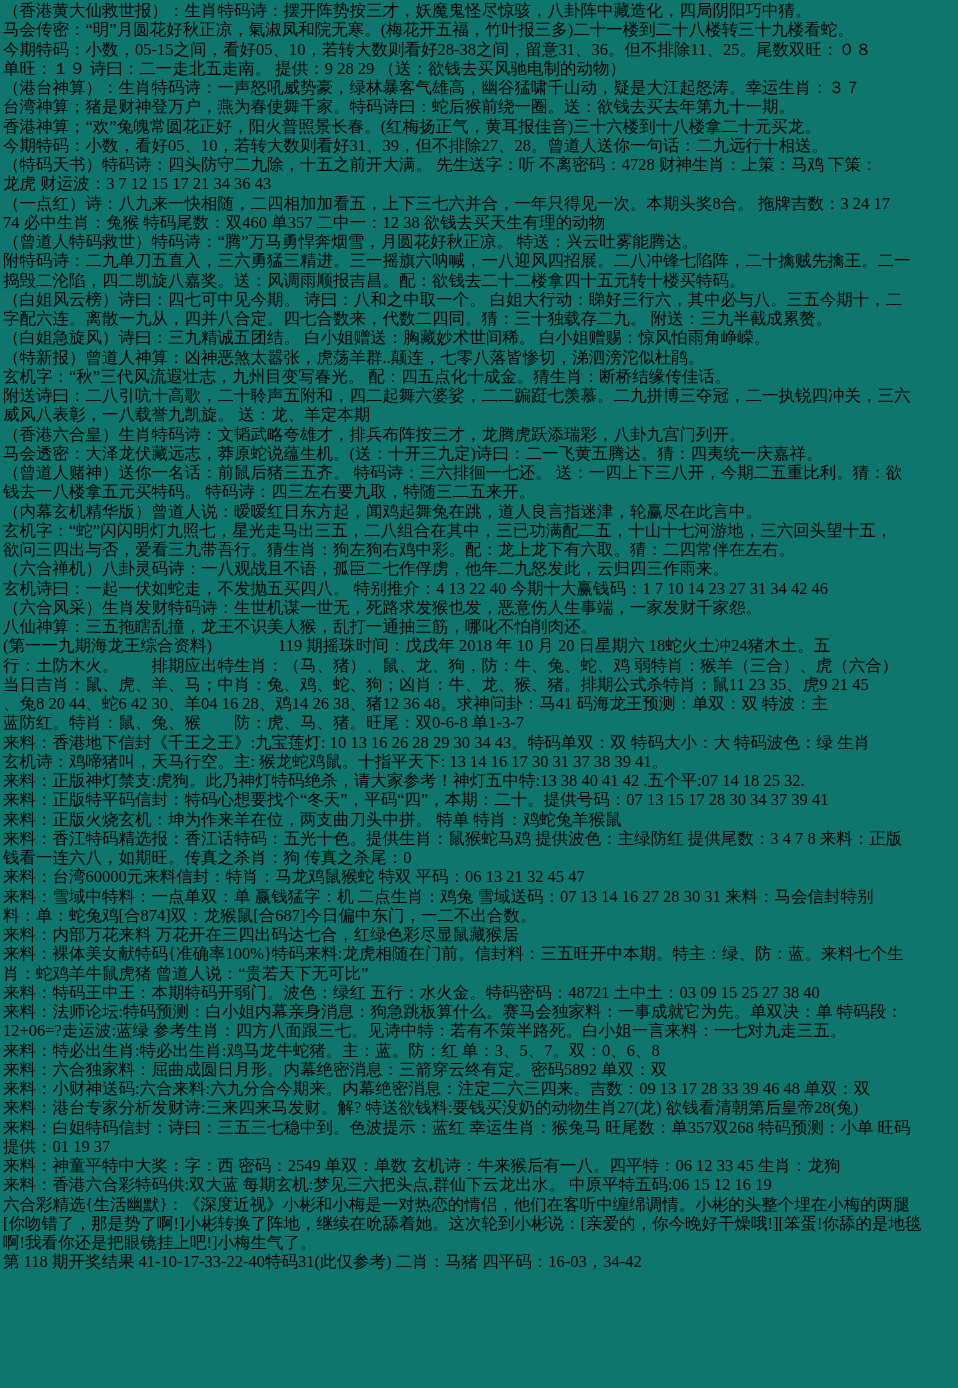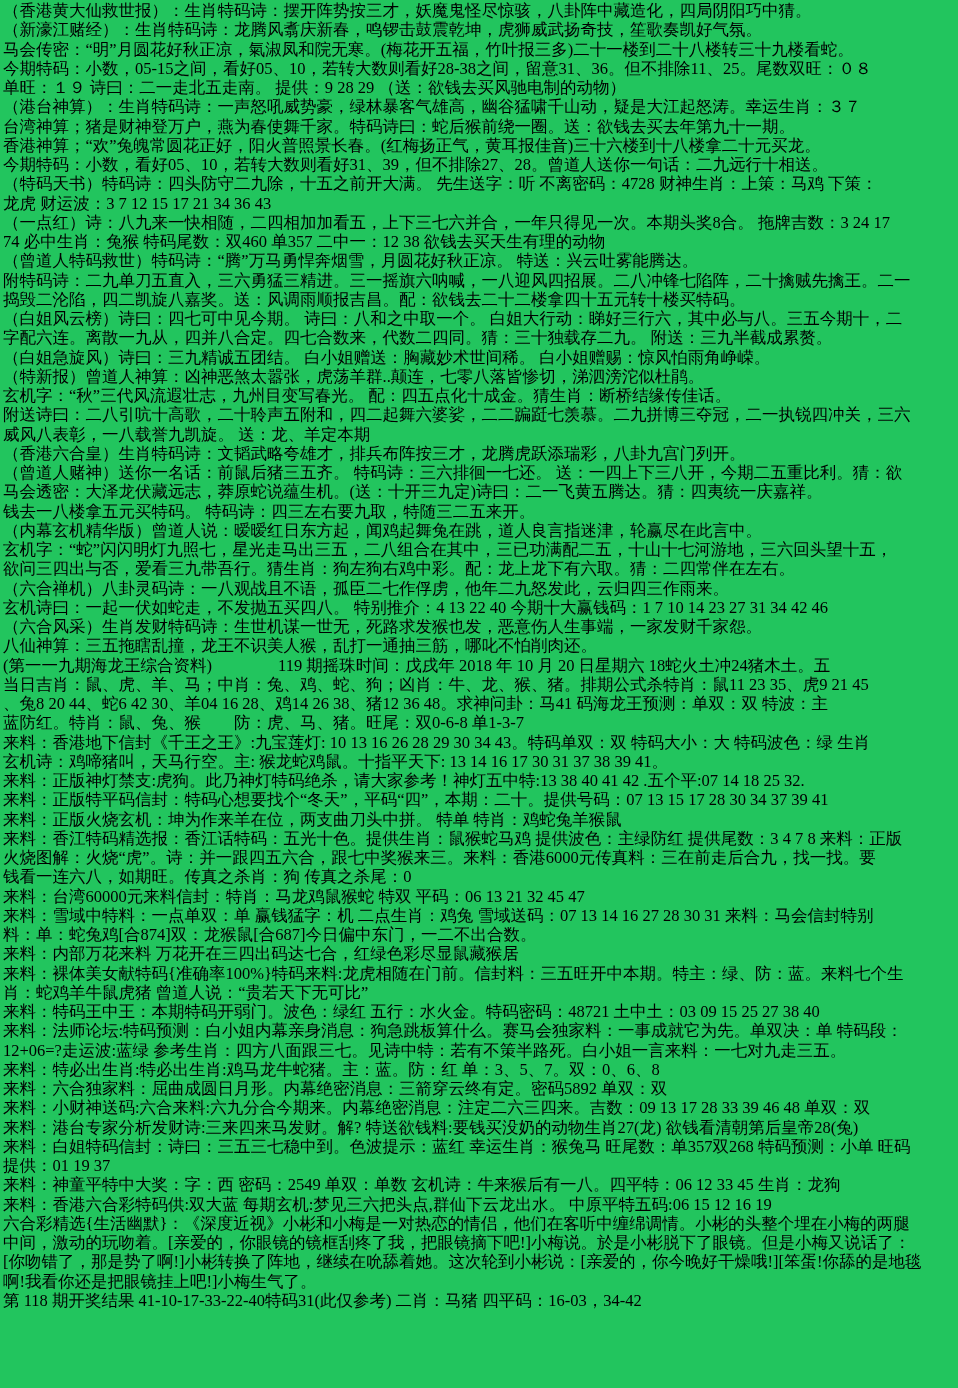--- a/index.html
+++ b/index.html
@@ -4,21 +4,21 @@
 <style>
   html, body {
     margin: 0;
     padding: 0;
     background: #ffffff;
   }
   .page {
     position: relative;
     width: 958px;
     height: 1388px;
-    background: #22c55e;
+    background: #0f766e;
     color: #000000;
     overflow: hidden;
     box-sizing: border-box;
     padding: 1px 3px 0 3px;
   }
   .lines {
     width: 100%;
   }
   .line {
     font-family: "Liberation Serif", "DejaVu Serif", serif;
@@ -30,21 +30,20 @@
     color: #000000;
     font-weight: 500;
   }
 </style>
 </head>
 <body>
 
 <div class="page">
   <div class="lines">
       <div class="line">（香港黄大仙救世报）：生肖特码诗：摆开阵势按三才，妖魔鬼怪尽惊骇，八卦阵中藏造化，四局阴阳巧中猜。</div>
-      <div class="line">（新濠江赌经）：生肖特码诗：龙腾风翥庆新春，鸣锣击鼓震乾坤，虎狮威武扬奇技，笙歌奏凯好气氛。</div>
       <div class="line">马会传密：“明”月圆花好秋正凉，氣淑凤和院无寒。(梅花开五福，竹叶报三多)二十一楼到二十八楼转三十九楼看蛇。</div>
       <div class="line">今期特码：小数，05-15之间，看好05、10，若转大数则看好28-38之间，留意31、36。但不排除11、25。尾数双旺：０８</div>
       <div class="line">单旺：１９ 诗曰：二一走北五走南。  提供：9 28 29  （送：欲钱去买风驰电制的动物）</div>
       <div class="line">（港台神算）：生肖特码诗：一声怒吼威势豪，绿林暴客气雄高，幽谷猛啸千山动，疑是大江起怒涛。幸运生肖：３７</div>
       <div class="line">台湾神算；猪是财神登万户，燕为春使舞千家。特码诗曰：蛇后猴前绕一圈。送：欲钱去买去年第九十一期。</div>
       <div class="line">香港神算；“欢”兔魄常圆花正好，阳火普照景长春。(红梅扬正气，黄耳报佳音)三十六楼到十八楼拿二十元买龙。</div>
       <div class="line">今期特码：小数，看好05、10，若转大数则看好31、39，但不排除27、28。曾道人送你一句话：二九远行十相送。</div>
       <div class="line">（特码天书）特码诗：四头防守二九除，十五之前开大满。 先生送字：听  不离密码：4728  财神生肖：上策：马鸡 下策：</div>
       <div class="line">龙虎  财运波：3 7 12 15 17 21 34 36 43</div>
       <div class="line">（一点红）诗：八九来一快相随，二四相加加看五，上下三七六并合，一年只得见一次。本期头奖8合。 拖牌吉数：3 24 17</div>
@@ -53,58 +52,57 @@
       <div class="line">附特码诗：二九单刀五直入，三六勇猛三精进。三一摇旗六呐喊，一八迎风四招展。二八冲锋七陷阵，二十擒贼先擒王。二一</div>
       <div class="line">捣毁二沦陷，四二凯旋八嘉奖。送：风调雨顺报吉昌。配：欲钱去二十二楼拿四十五元转十楼买特码。</div>
       <div class="line">（白姐风云榜）诗曰：四七可中见今期。 诗曰：八和之中取一个。 白姐大行动：睇好三行六，其中必与八。三五今期十，二</div>
       <div class="line">字配六连。离散一九从，四并八合定。四七合数来，代数二四同。猜：三十独载存二九。 附送：三九半截成累赘。</div>
       <div class="line">（白姐急旋风）诗曰：三九精诚五团结。 白小姐赠送：胸藏妙术世间稀。  白小姐赠赐：惊风怕雨角峥嵘。</div>
       <div class="line">（特新报）曾道人神算：凶神恶煞太嚣张，虎荡羊群..颠连，七零八落皆惨切，涕泗滂沱似杜鹃。</div>
       <div class="line">玄机字：“秋”三代风流遐壮志，九州目变写春光。  配：四五点化十成金。猜生肖：断桥结缘传佳话。</div>
       <div class="line">附送诗曰：二八引吭十高歌，二十聆声五附和，四二起舞六婆娑，二二蹁跹七羡慕。二九拼博三夺冠，二一执锐四冲关，三六</div>
       <div class="line">威风八表彰，一八载誉九凯旋。  送：龙、羊定本期</div>
       <div class="line">（香港六合皇）生肖特码诗：文韬武略夸雄才，排兵布阵按三才，龙腾虎跃添瑞彩，八卦九宫门列开。</div>
+      <div class="line">马会透密：大泽龙伏藏远志，莽原蛇说蕴生机。(送：十开三九定)诗曰：二一飞黄五腾达。猜：四夷统一庆嘉祥。</div>
       <div class="line">（曾道人赌神）送你一名话：前鼠后猪三五齐。 特码诗：三六排徊一七还。 送：一四上下三八开，今期二五重比利。猜：欲</div>
-      <div class="line">马会透密：大泽龙伏藏远志，莽原蛇说蕴生机。(送：十开三九定)诗曰：二一飞黄五腾达。猜：四夷统一庆嘉祥。</div>
       <div class="line">钱去一八楼拿五元买特码。  特码诗：四三左右要九取，特随三二五来开。</div>
       <div class="line">（内幕玄机精华版）曾道人说：暧暧红日东方起，闻鸡起舞兔在跳，道人良言指迷津，轮赢尽在此言中。</div>
       <div class="line">玄机字：“蛇”闪闪明灯九照七，星光走马出三五，二八组合在其中，三已功满配二五，十山十七河游地，三六回头望十五，</div>
       <div class="line">欲问三四出与否，爱看三九带吾行。猜生肖：狗左狗右鸡中彩。配：龙上龙下有六取。猜：二四常伴在左右。</div>
       <div class="line">（六合禅机）八卦灵码诗：一八观战且不语，孤臣二七作俘虏，他年二九怒发此，云归四三作雨来。</div>
       <div class="line">玄机诗曰：一起一伏如蛇走，不发抛五买四八。 特别推介：4 13 22 40  今期十大赢钱码：1 7 10 14 23 27 31 34 42 46</div>
       <div class="line">（六合风采）生肖发财特码诗：生世机谋一世无，死路求发猴也发，恶意伤人生事端，一家发财千家怨。</div>
       <div class="line">八仙神算：三五拖瞎乱撞，龙王不识美人猴，乱打一通抽三筋，哪叱不怕削肉还。</div>
       <div class="line">(第一一九期海龙王综合资料)　　　　119 期摇珠时间：戊戌年 2018 年 10 月 20 日星期六  18蛇火土冲24猪木土。五</div>
+      <div class="line">行：土防木火。　　排期应出特生肖：（马、猪）、鼠、龙、狗，防：牛、兔、蛇、鸡 弱特肖：猴羊（三合）、虎（六合）</div>
       <div class="line">当日吉肖：鼠、虎、羊、马；中肖：兔、鸡、蛇、狗；凶肖：牛、龙、猴、猪。排期公式杀特肖：鼠11 23 35、虎9 21 45</div>
       <div class="line">、兔8 20 44、蛇6 42 30、羊04 16 28、鸡14 26 38、猪12 36 48。求神问卦：马41 码海龙王预测：单双：双 特波：主</div>
       <div class="line">蓝防红。特肖：鼠、兔、猴　　防：虎、马、猪。旺尾：双0-6-8 单1-3-7</div>
       <div class="line">来料：香港地下信封《千王之王》:九宝莲灯: 10 13 16 26 28 29 30 34 43。特码单双：双 特码大小：大 特码波色：绿 生肖</div>
       <div class="line">玄机诗：鸡啼猪叫，天马行空。主: 猴龙蛇鸡鼠。十指平天下: 13 14 16 17 30 31 37 38 39 41。</div>
       <div class="line">来料：正版神灯禁支:虎狗。此乃神灯特码绝杀，请大家参考！神灯五中特:13 38 40 41 42 .五个平:07 14 18 25 32.</div>
       <div class="line">来料：正版特平码信封：特码心想要找个“冬天”，平码“四”，本期：二十。提供号码：07 13 15 17 28 30 34 37 39 41</div>
       <div class="line">来料：正版火烧玄机：坤为作来羊在位，两支曲刀头中拼。  特单 特肖：鸡蛇兔羊猴鼠</div>
       <div class="line">来料：香江特码精选报：香江话特码：五光十色。提供生肖：鼠猴蛇马鸡 提供波色：主绿防红 提供尾数：3 4 7 8 来料：正版</div>
-      <div class="line">火烧图解：火烧“虎”。诗：并一跟四五六合，跟七中奖猴来三。来料：香港6000元传真料：三在前走后合九，找一找。要</div>
       <div class="line">钱看一连六八，如期旺。传真之杀肖：狗 传真之杀尾：0</div>
       <div class="line">来料：台湾60000元来料信封：特肖：马龙鸡鼠猴蛇 特双 平码：06 13 21 32 45 47</div>
       <div class="line">来料：雪域中特料：一点单双：单 赢钱猛字：机 二点生肖：鸡兔 雪域送码：07 13 14 16 27 28 30 31 来料：马会信封特别</div>
       <div class="line">料：单：蛇兔鸡[合874]双：龙猴鼠[合687]今日偏中东门，一二不出合数。</div>
       <div class="line">来料：内部万花来料 万花开在三四出码达七合，红绿色彩尽显鼠藏猴居</div>
       <div class="line">来料：裸体美女献特码{准确率100%}特码来料:龙虎相随在门前。信封料：三五旺开中本期。特主：绿、防：蓝。来料七个生</div>
       <div class="line">肖：蛇鸡羊牛鼠虎猪 曾道人说：“贵若天下无可比”</div>
       <div class="line">来料：特码王中王：本期特码开弱门。波色：绿红 五行：水火金。特码密码：48721 土中土：03 09 15 25 27 38 40</div>
       <div class="line">来料：法师论坛:特码预测：白小姐内幕亲身消息：狗急跳板算什么。赛马会独家料：一事成就它为先。单双决：单 特码段：</div>
       <div class="line">12+06=?走运波:蓝绿 参考生肖：四方八面跟三七。见诗中特：若有不策半路死。白小姐一言来料：一七对九走三五。</div>
       <div class="line">来料：特必出生肖:特必出生肖:鸡马龙牛蛇猪。主：蓝。防：红 单：3、5、7。双：0、6、8</div>
       <div class="line">来料：六合独家料：屈曲成圆日月形。内幕绝密消息：三箭穿云终有定。密码5892  单双：双</div>
       <div class="line">来料：小财神送码:六合来料:六九分合今期来。内幕绝密消息：注定二六三四来。吉数：09 13 17 28 33 39 46 48 单双：双</div>
       <div class="line">来料：港台专家分析发财诗:三来四来马发财。解? 特送欲钱料:要钱买没奶的动物生肖27(龙) 欲钱看清朝第后皇帝28(兔)</div>
       <div class="line">来料：白姐特码信封：诗曰：三五三七稳中到。色波提示：蓝红 幸运生肖：猴兔马 旺尾数：单357双268 特码预测：小单 旺码</div>
       <div class="line">提供：01 19 37</div>
       <div class="line">来料：神童平特中大奖：字：西 密码：2549 单双：单数 玄机诗：牛来猴后有一八。四平特：06 12 33 45 生肖：龙狗</div>
       <div class="line">来料：香港六合彩特码供:双大蓝 每期玄机:梦见三六把头点,群仙下云龙出水。  中原平特五码:06 15 12 16 19</div>
       <div class="line">六合彩精选{生活幽默}：《深度近视》小彬和小梅是一对热恋的情侣，他们在客听中缠绵调情。小彬的头整个埋在小梅的两腿</div>
-      <div class="line">中间，激动的玩吻着。[亲爱的，你眼镜的镜框刮疼了我，把眼镜摘下吧!]小梅说。於是小彬脱下了眼镜。但是小梅又说话了：</div>
       <div class="line">[你吻错了，那是势了啊!]小彬转换了阵地，继续在吮舔着她。这次轮到小彬说：[亲爱的，你今晚好干燥哦!][笨蛋!你舔的是地毯</div>
       <div class="line">啊!我看你还是把眼镜挂上吧!]小梅生气了。</div>
       <div class="line">第 118 期开奖结果 41-10-17-33-22-40特码31(此仅参考)  二肖：马猪 四平码：16-03，34-42</div>
     </div>
 </div>
 
 </body></html>

